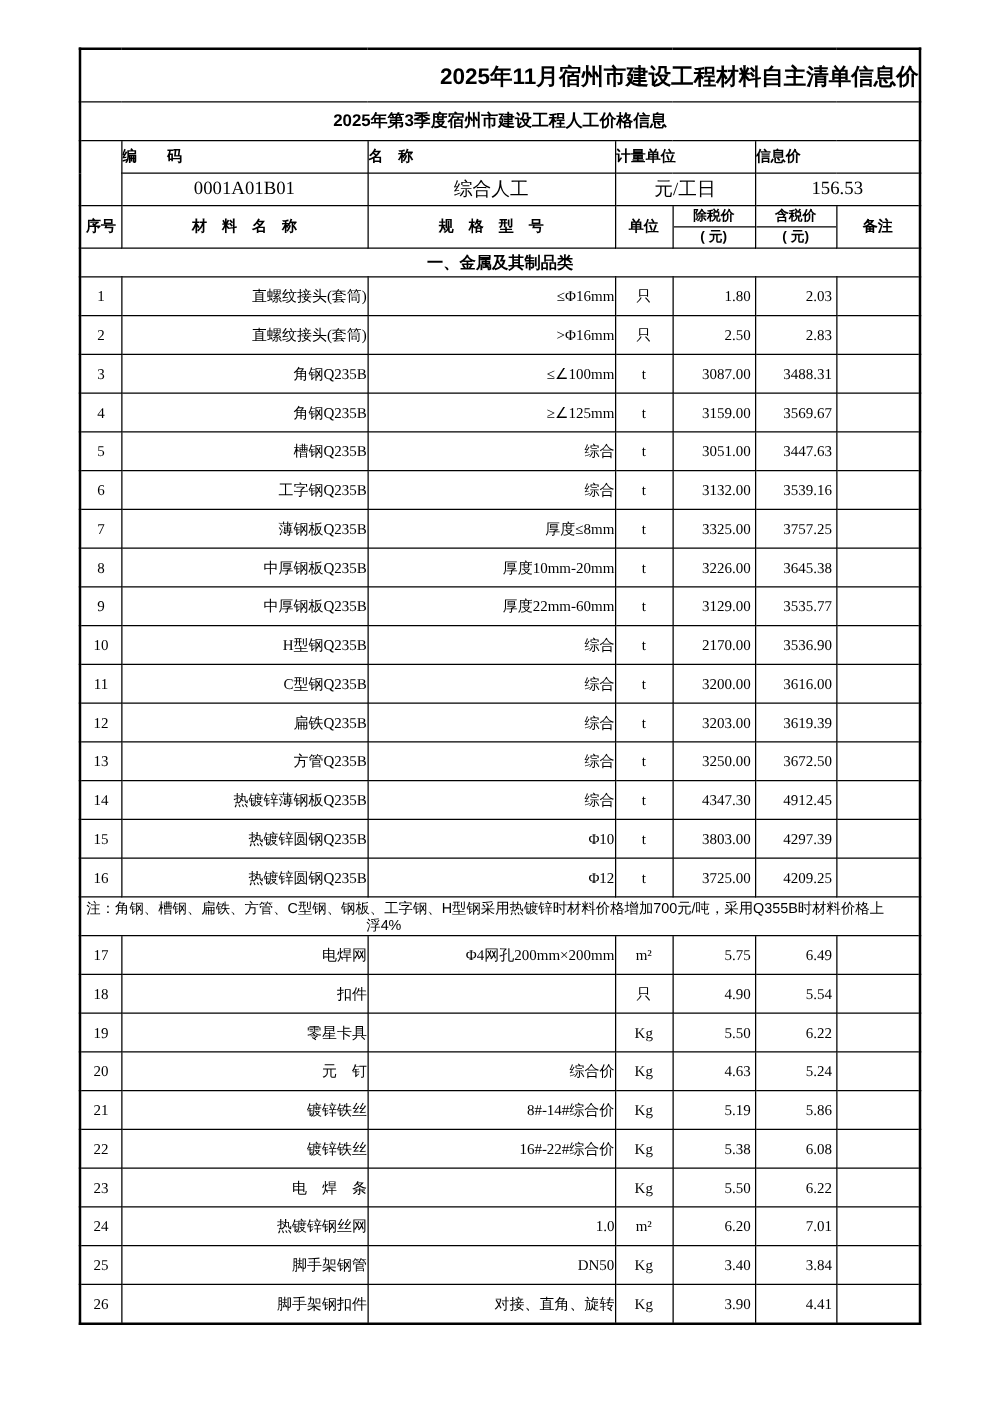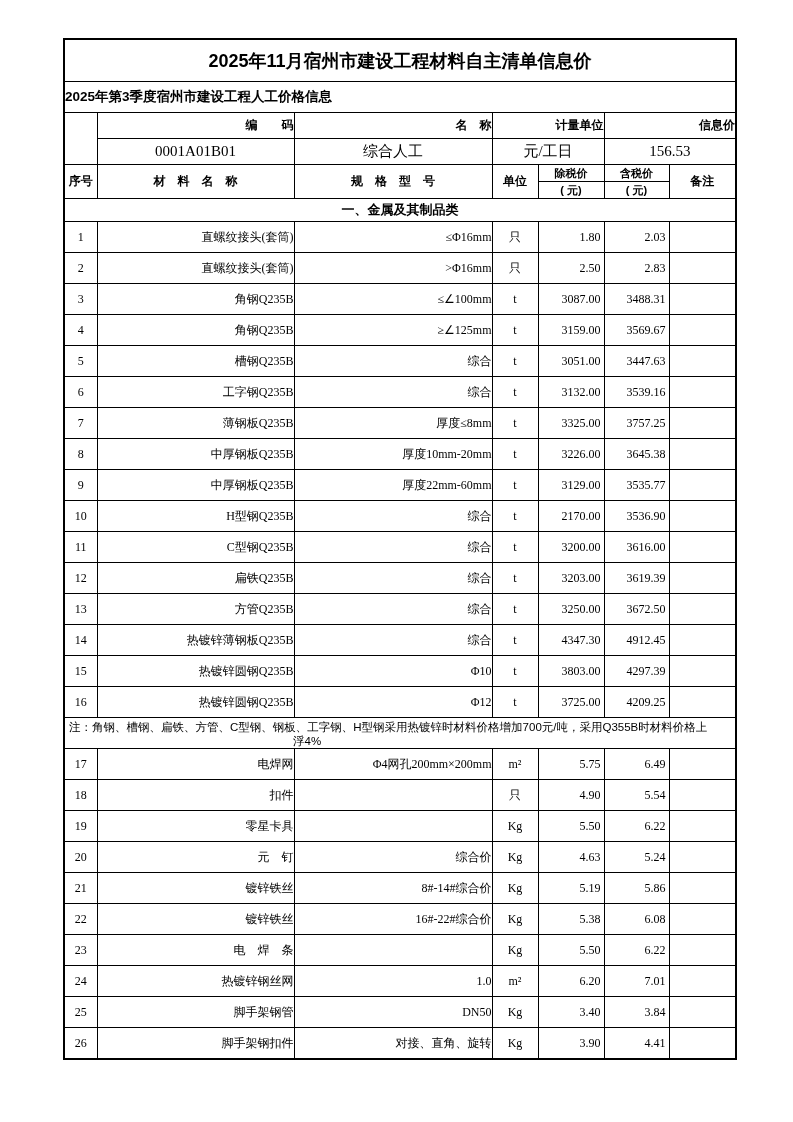--- a/index.html
+++ b/index.html
@@ -4,23 +4,23 @@
 <style>
   html,body{margin:0;padding:0;background:#ffffff;}
   body{width:793px;height:1122px;position:relative;color:#000;}
   .sheet{position:absolute;left:63px;top:38px;}
   table.price{border-collapse:collapse;table-layout:fixed;width:672px;
     font-family:"Liberation Serif","DejaVu Serif",serif;
     border:2px solid #000;}
   table.price td{border:1px solid #000;font-size:12px;padding:0;overflow:hidden;
     white-space:nowrap;vertical-align:middle;}
   .hei{font-family:"Liberation Sans","DejaVu Sans",sans-serif;font-weight:bold;}
-  tr.h-title td{height:41px;font-size:18px;text-align:center;}
-  tr.h-sub td{height:30px;font-size:13.5px;text-align:left;}
-  tr.code-hdr td{height:25px;text-align:right;font-size:12px;}
+  tr.h-title td{height:41px;font-size:18px;text-align:right;}
+  tr.h-sub td{height:30px;font-size:13.5px;text-align:center;}
+  tr.code-hdr td{height:25px;text-align:left;font-size:12px;}
   tr.code-val td{height:25px;text-align:center;font-size:15px;}
   tr.main-hdr td{height:33px;text-align:center;font-size:12px;}
   td.split{padding:0;vertical-align:top;}
   .split-top{height:16px;line-height:17px;border-bottom:1px solid #000;
     text-align:center;font-size:11px;}
   .split-bot{height:16px;line-height:16px;text-align:center;font-size:11px;}
   tr.section td{height:22px;text-align:center;font-size:13px;}
   tr.data td{height:30px;}
   .c{text-align:center;}
   .l{text-align:right;padding-left:5px !important;font-family:Liberation Serif, serif;}

